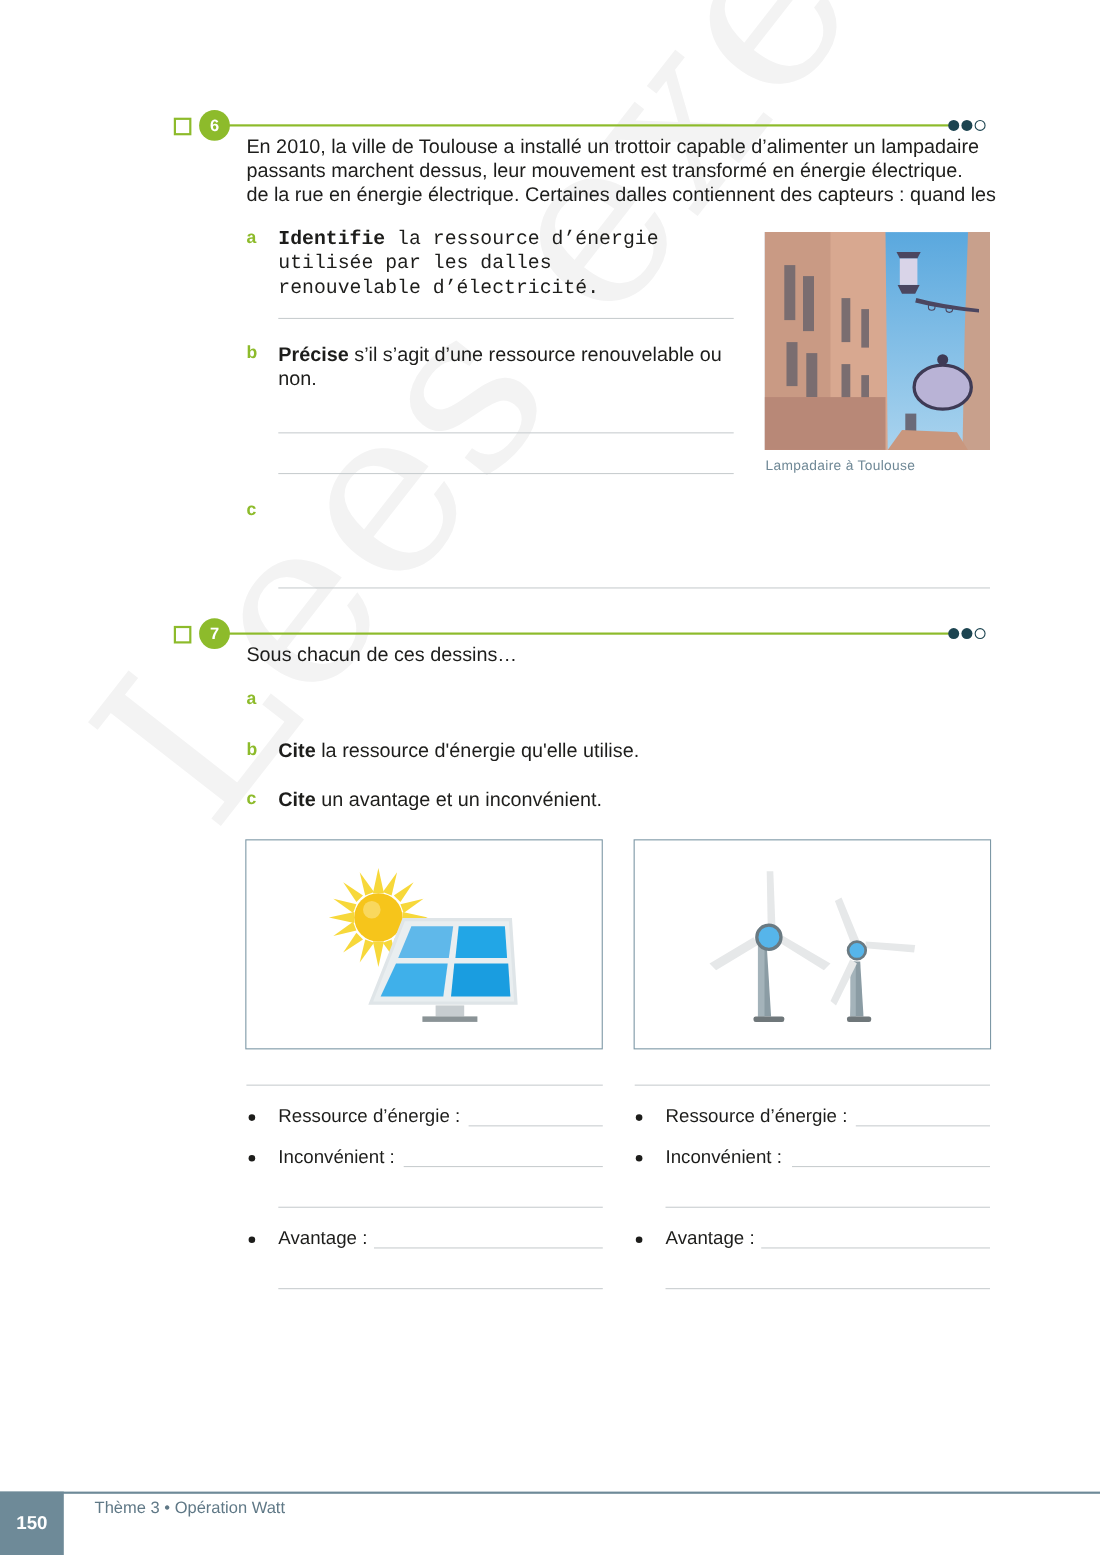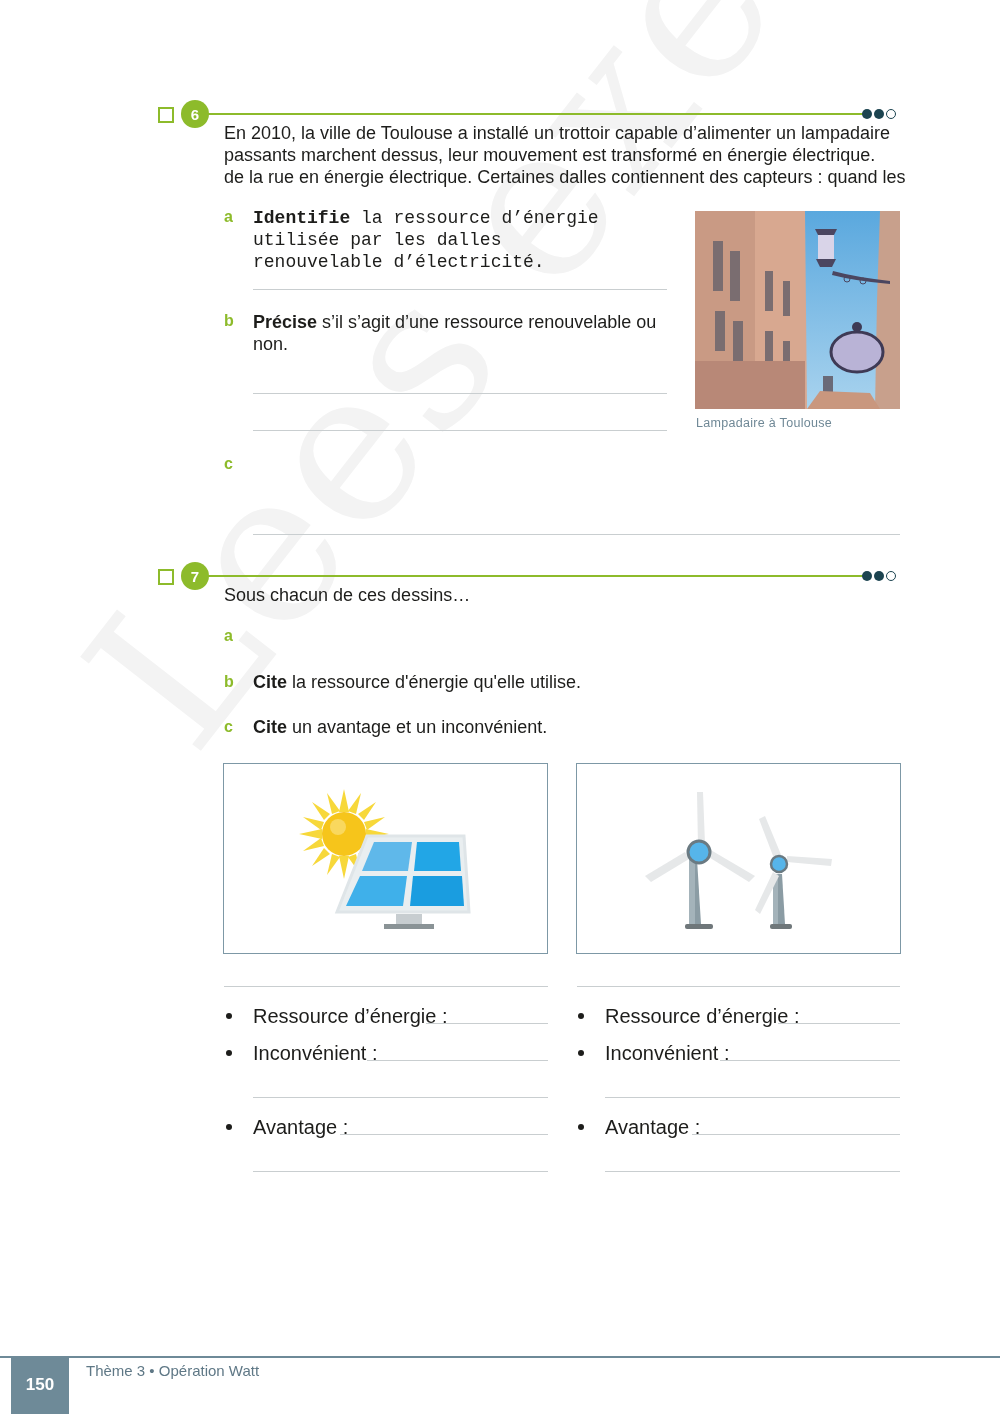--- a/index.html
+++ b/index.html
@@ -34,25 +34,25 @@
   .letter { position: absolute; font-family: "Liberation Sans", sans-serif; font-weight: bold; font-size: 16px; color: #8dbb2b; }
 
   .answer-line { position: absolute; height: 1px; background: #c9ced0; }
 
   .photo { position: absolute; overflow: hidden; }
   .caption { position: absolute; font-family: "Liberation Sans", sans-serif; font-size: 12.5px; color: #6f8896; letter-spacing: 0.3px; }
 
   .drawing-box { position: absolute; border: 1.5px solid #7d98a6; background: #fff; }
 
   .bullet { position: absolute; width: 6px; height: 6px; border-radius: 50%; background: #1d1d1b; }
-  .field-label { position: absolute; font-family: "Liberation Sans", sans-serif; font-size: 20px; color: #1d1d1b; }
+  .field-label { position: absolute; font-family: "Liberation Sans", sans-serif; font-size: 17px; color: #1d1d1b; }
 
   .footer-line { position: absolute; left: 0; top: 1356px; width: 1000px; height: 2px; background: #6e8a98; }
   .page-num {
-    position: absolute; left: 11px; top: 1356px; width: 58px; height: 58px; background: #6e8a98;
+    position: absolute; left: 0; top: 1356px; width: 58px; height: 58px; background: #6e8a98;
     color: #fff; font-family: "Liberation Sans", sans-serif; font-weight: bold; font-size: 17px;
     display: flex; align-items: center; justify-content: center;
   }
   .footer-title { position: absolute; left: 86px; top: 1362px; font-family: "Liberation Sans", sans-serif; font-size: 15px; color: #5f7886; text-align: right; }
 </style>
 </head>
 <body>
 
 <div class="watermark">Lees exemplaar</div>
 

